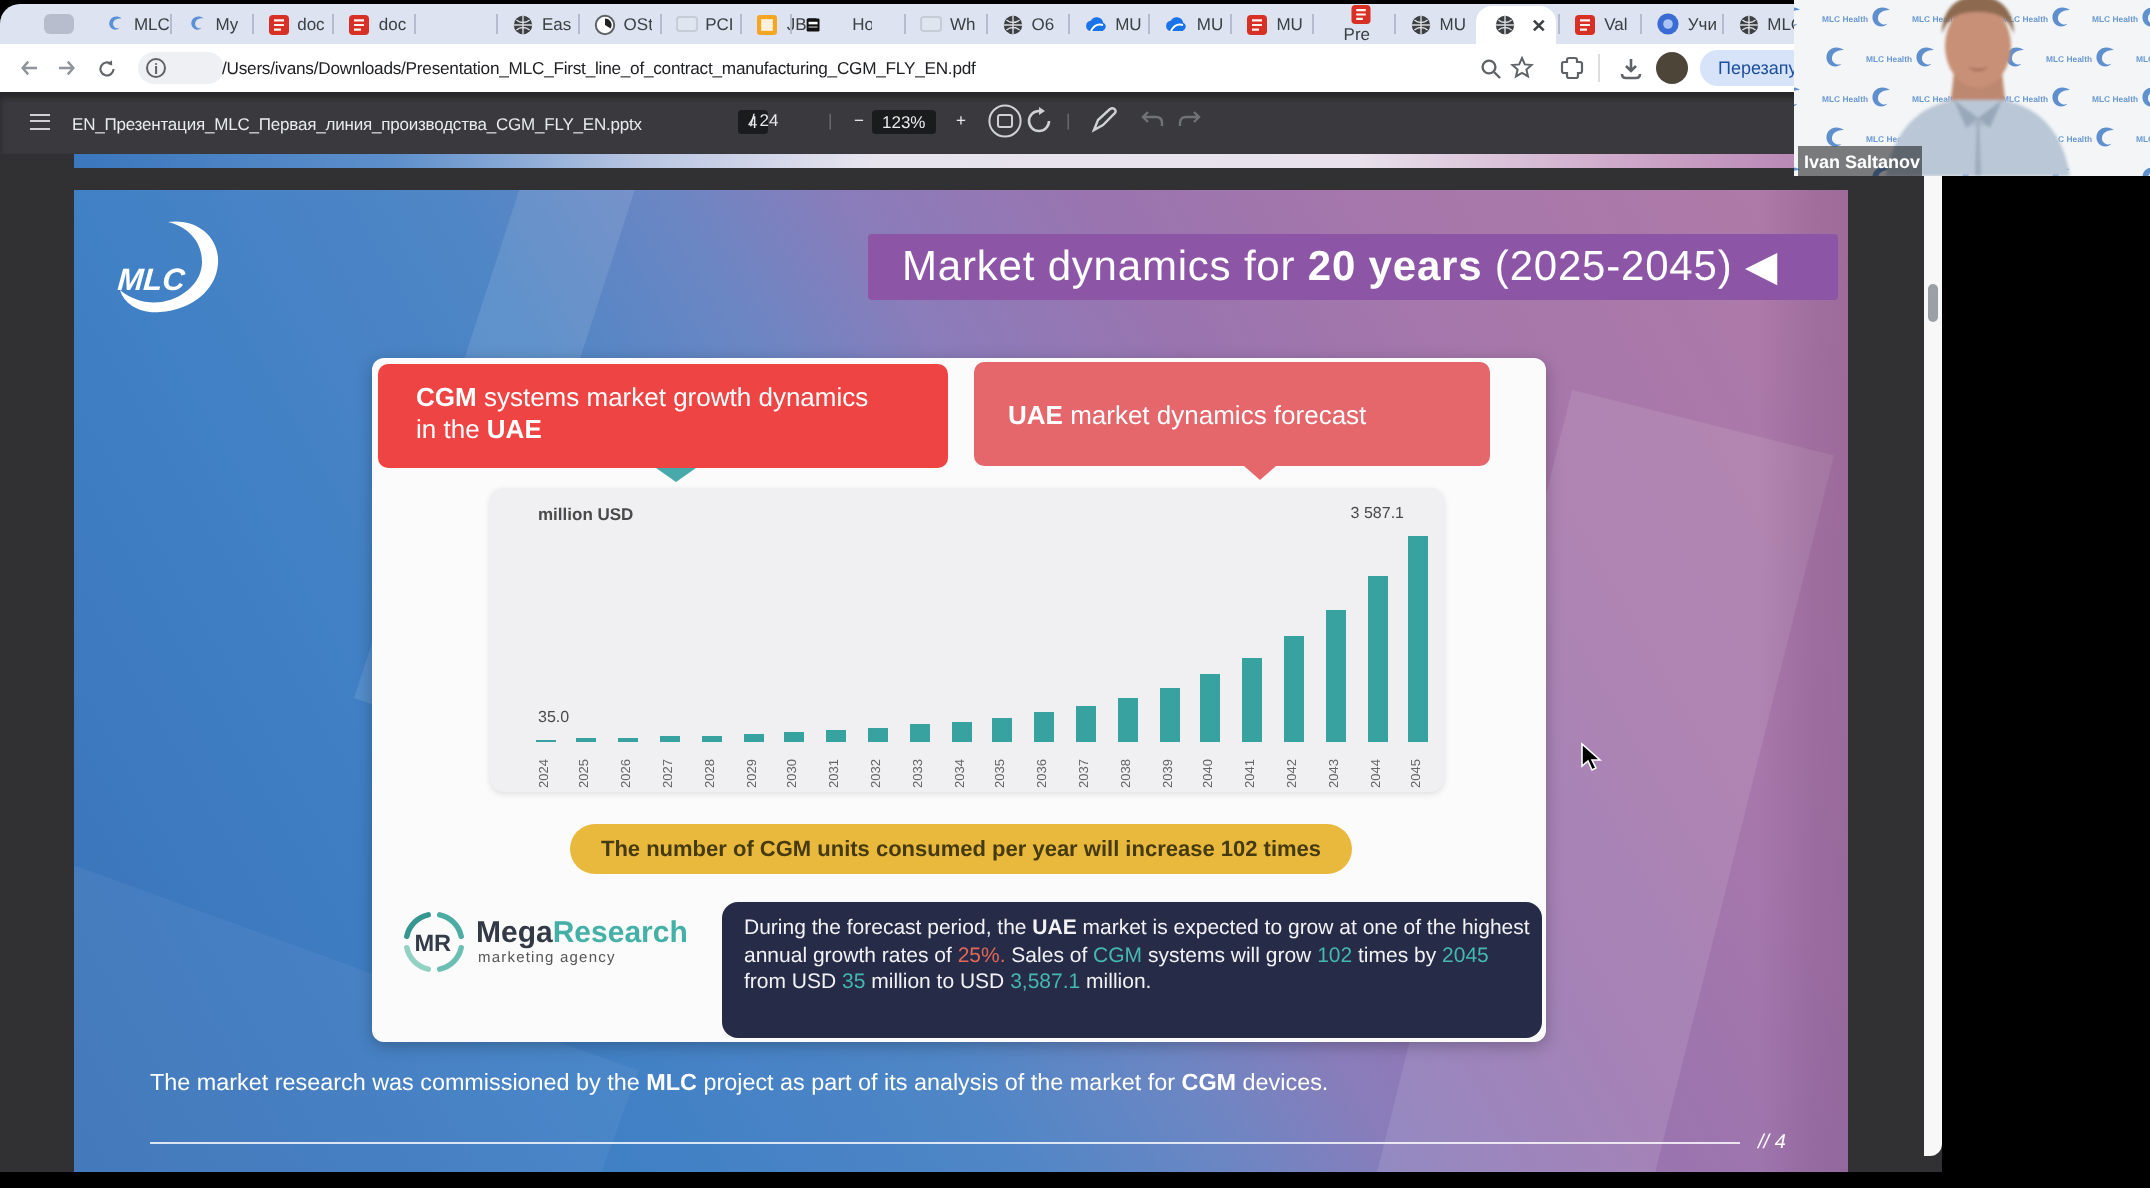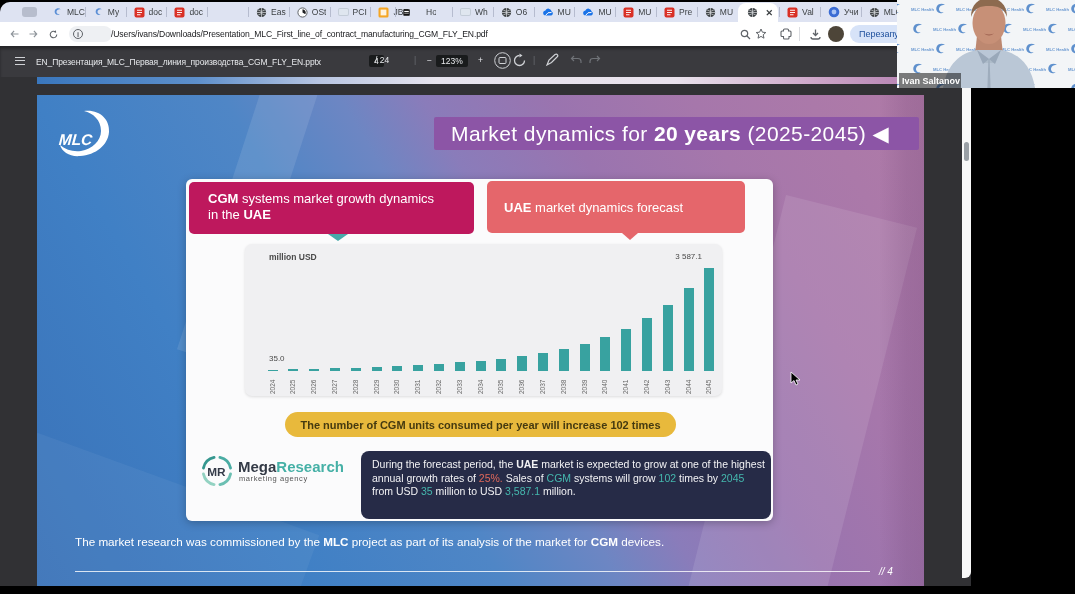--- a/index.html
+++ b/index.html
@@ -50,21 +50,21 @@
 .rdark { position:absolute; right:0; top:0; width:45px; height:491px;
   background:linear-gradient(90deg, rgba(80,40,90,0) 0%, rgba(80,40,90,0.14) 60%, rgba(80,40,90,0.18) 100%); }
 .streak3 { position:absolute; left:-60px; top:380px; width:300px; height:300px;
   background:rgba(255,255,255,0.05); transform:rotate(20deg); }
 #mlclogo { position:absolute; left:21px; top:14px; }
 #title { position:absolute; left:397px; top:22px; width:485px; height:33px;
   background:#8c55a6; border-radius:2px; color:#fff; font-size:21px; letter-spacing:0.4px;
   display:flex; align-items:center; padding-left:17px; }
 #card { position:absolute; left:149px; top:84px; width:587px; height:342px;
   background:#fbfbfc; border-radius:6px; box-shadow:0 2px 8px rgba(0,0,0,0.25); }
-#hteal { position:absolute; left:3px; top:3px; width:285px; height:52px; background:#be185d;
+#hteal { position:absolute; left:3px; top:3px; width:285px; height:52px; background:#ef4444;
   border-radius:5px; color:#fff; font-size:13px; line-height:16px; padding:9px 0 0 19px; }
 #hteal:after { content:""; position:absolute; left:139px; top:52px; border-left:10px solid transparent;
   border-right:10px solid transparent; border-top:7px solid #47a9a9; }
 #hred { position:absolute; left:301px; top:2px; width:258px; height:52px; background:#e5666b;
   border-radius:5px; color:#fff; font-size:13px; display:flex; align-items:center; padding-left:17px; }
 #hred:after { content:""; position:absolute; left:135px; top:52px; border-left:8px solid transparent;
   border-right:8px solid transparent; border-top:7px solid #e5666b; }
 #chartp { position:absolute; left:59px; top:65px; width:477px; height:152px;
   background:#f0f0f2; border-radius:7px; box-shadow:0 1px 3px rgba(0,0,0,0.12); }
 .bar { position:absolute; width:10px; background:#38a2a0; }
@@ -201,21 +201,21 @@
           <span class="tx">MU</span>
         </div>
 <div class="tab" style="left:615.2px;width:40.8px;">
           <span class="tsep"></span>
           <svg class="fav" width="11" height="11" viewBox="0 0 11 11">
             <rect x="0.5" y="0.5" width="10" height="10" rx="2" fill="#d93025"></rect>
             <path d="M3 3.2 H8 M3 5.5 H8 M3 7.8 H6.5" stroke="#fff" stroke-width="1.1" opacity="0.95"></path>
           </svg>
           <span class="tx">MU</span>
         </div>
-<div class="tab" style="left:656.0px;width:40.8px;">
+<div class="tab" style="left:656.0px;width:40.8px;flex-direction:column;">
           <span class="tsep"></span>
           <svg class="fav" width="11" height="11" viewBox="0 0 11 11">
             <rect x="0.5" y="0.5" width="10" height="10" rx="2" fill="#d93025"></rect>
             <path d="M3 3.2 H8 M3 5.5 H8 M3 7.8 H6.5" stroke="#fff" stroke-width="1.1" opacity="0.95"></path>
           </svg>
           <span class="tx">Pre</span>
         </div>
 <div class="tab" style="left:696.8px;width:40.8px;">
           <span class="tsep"></span>
           <svg class="fav" width="11" height="11" viewBox="0 0 11 11">

